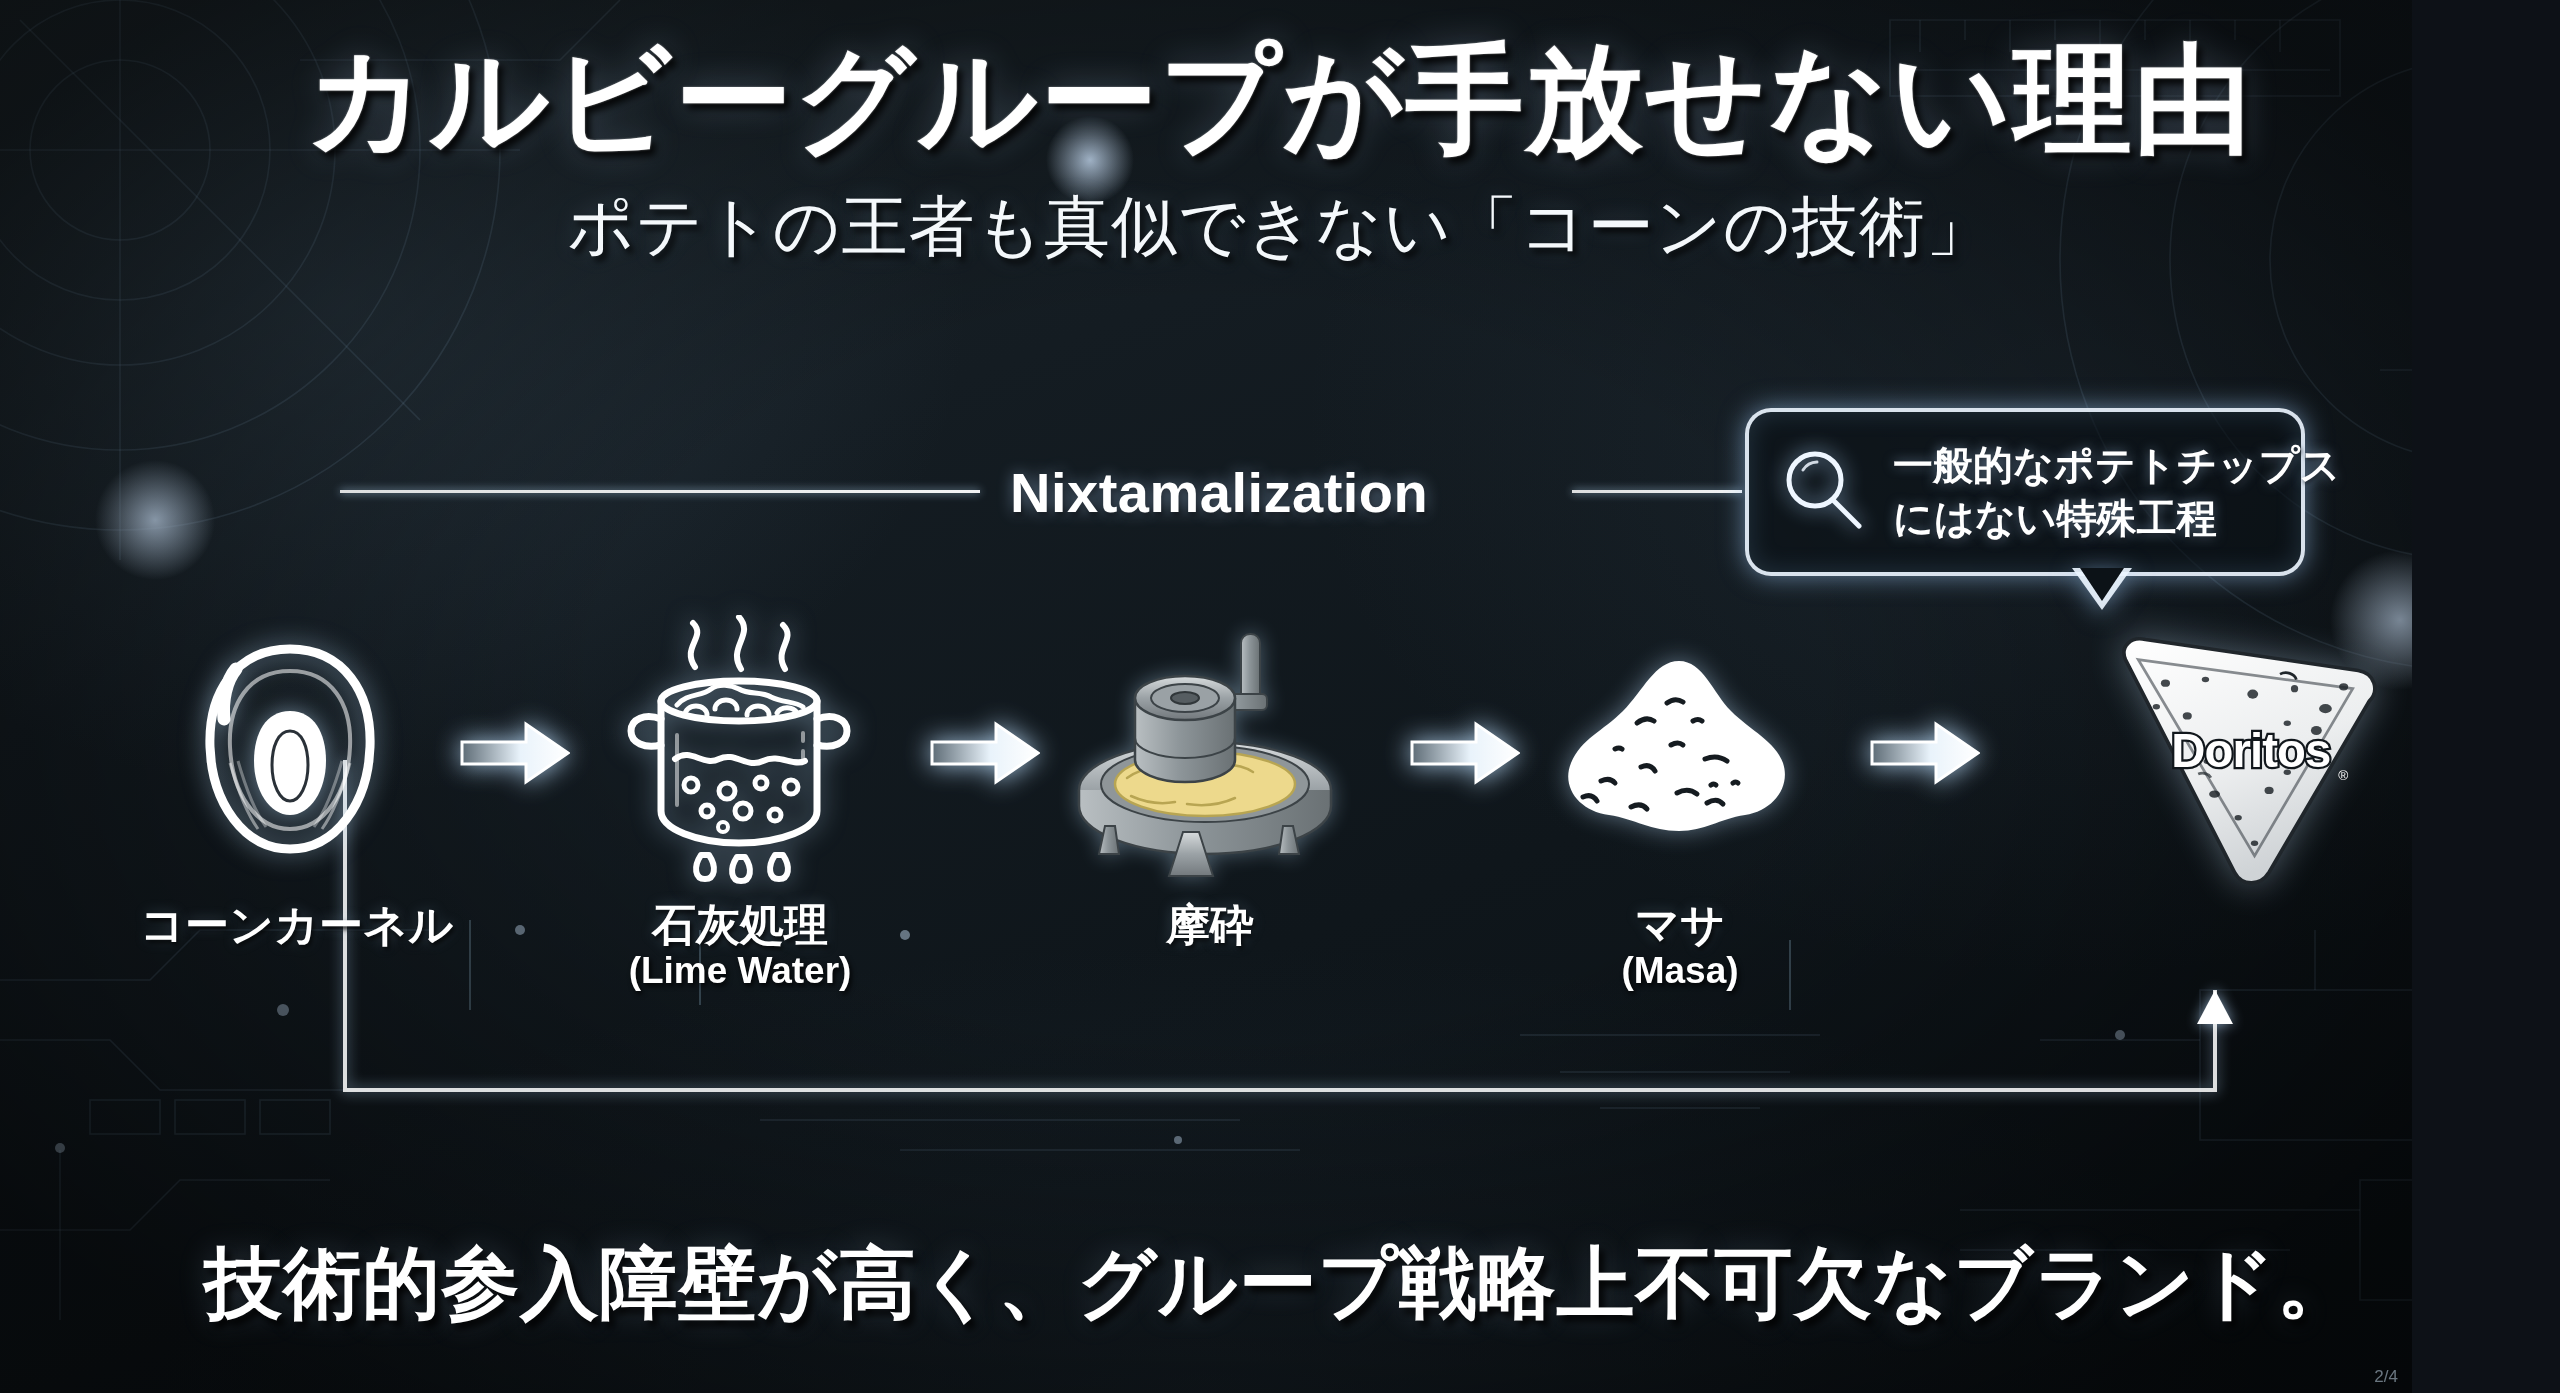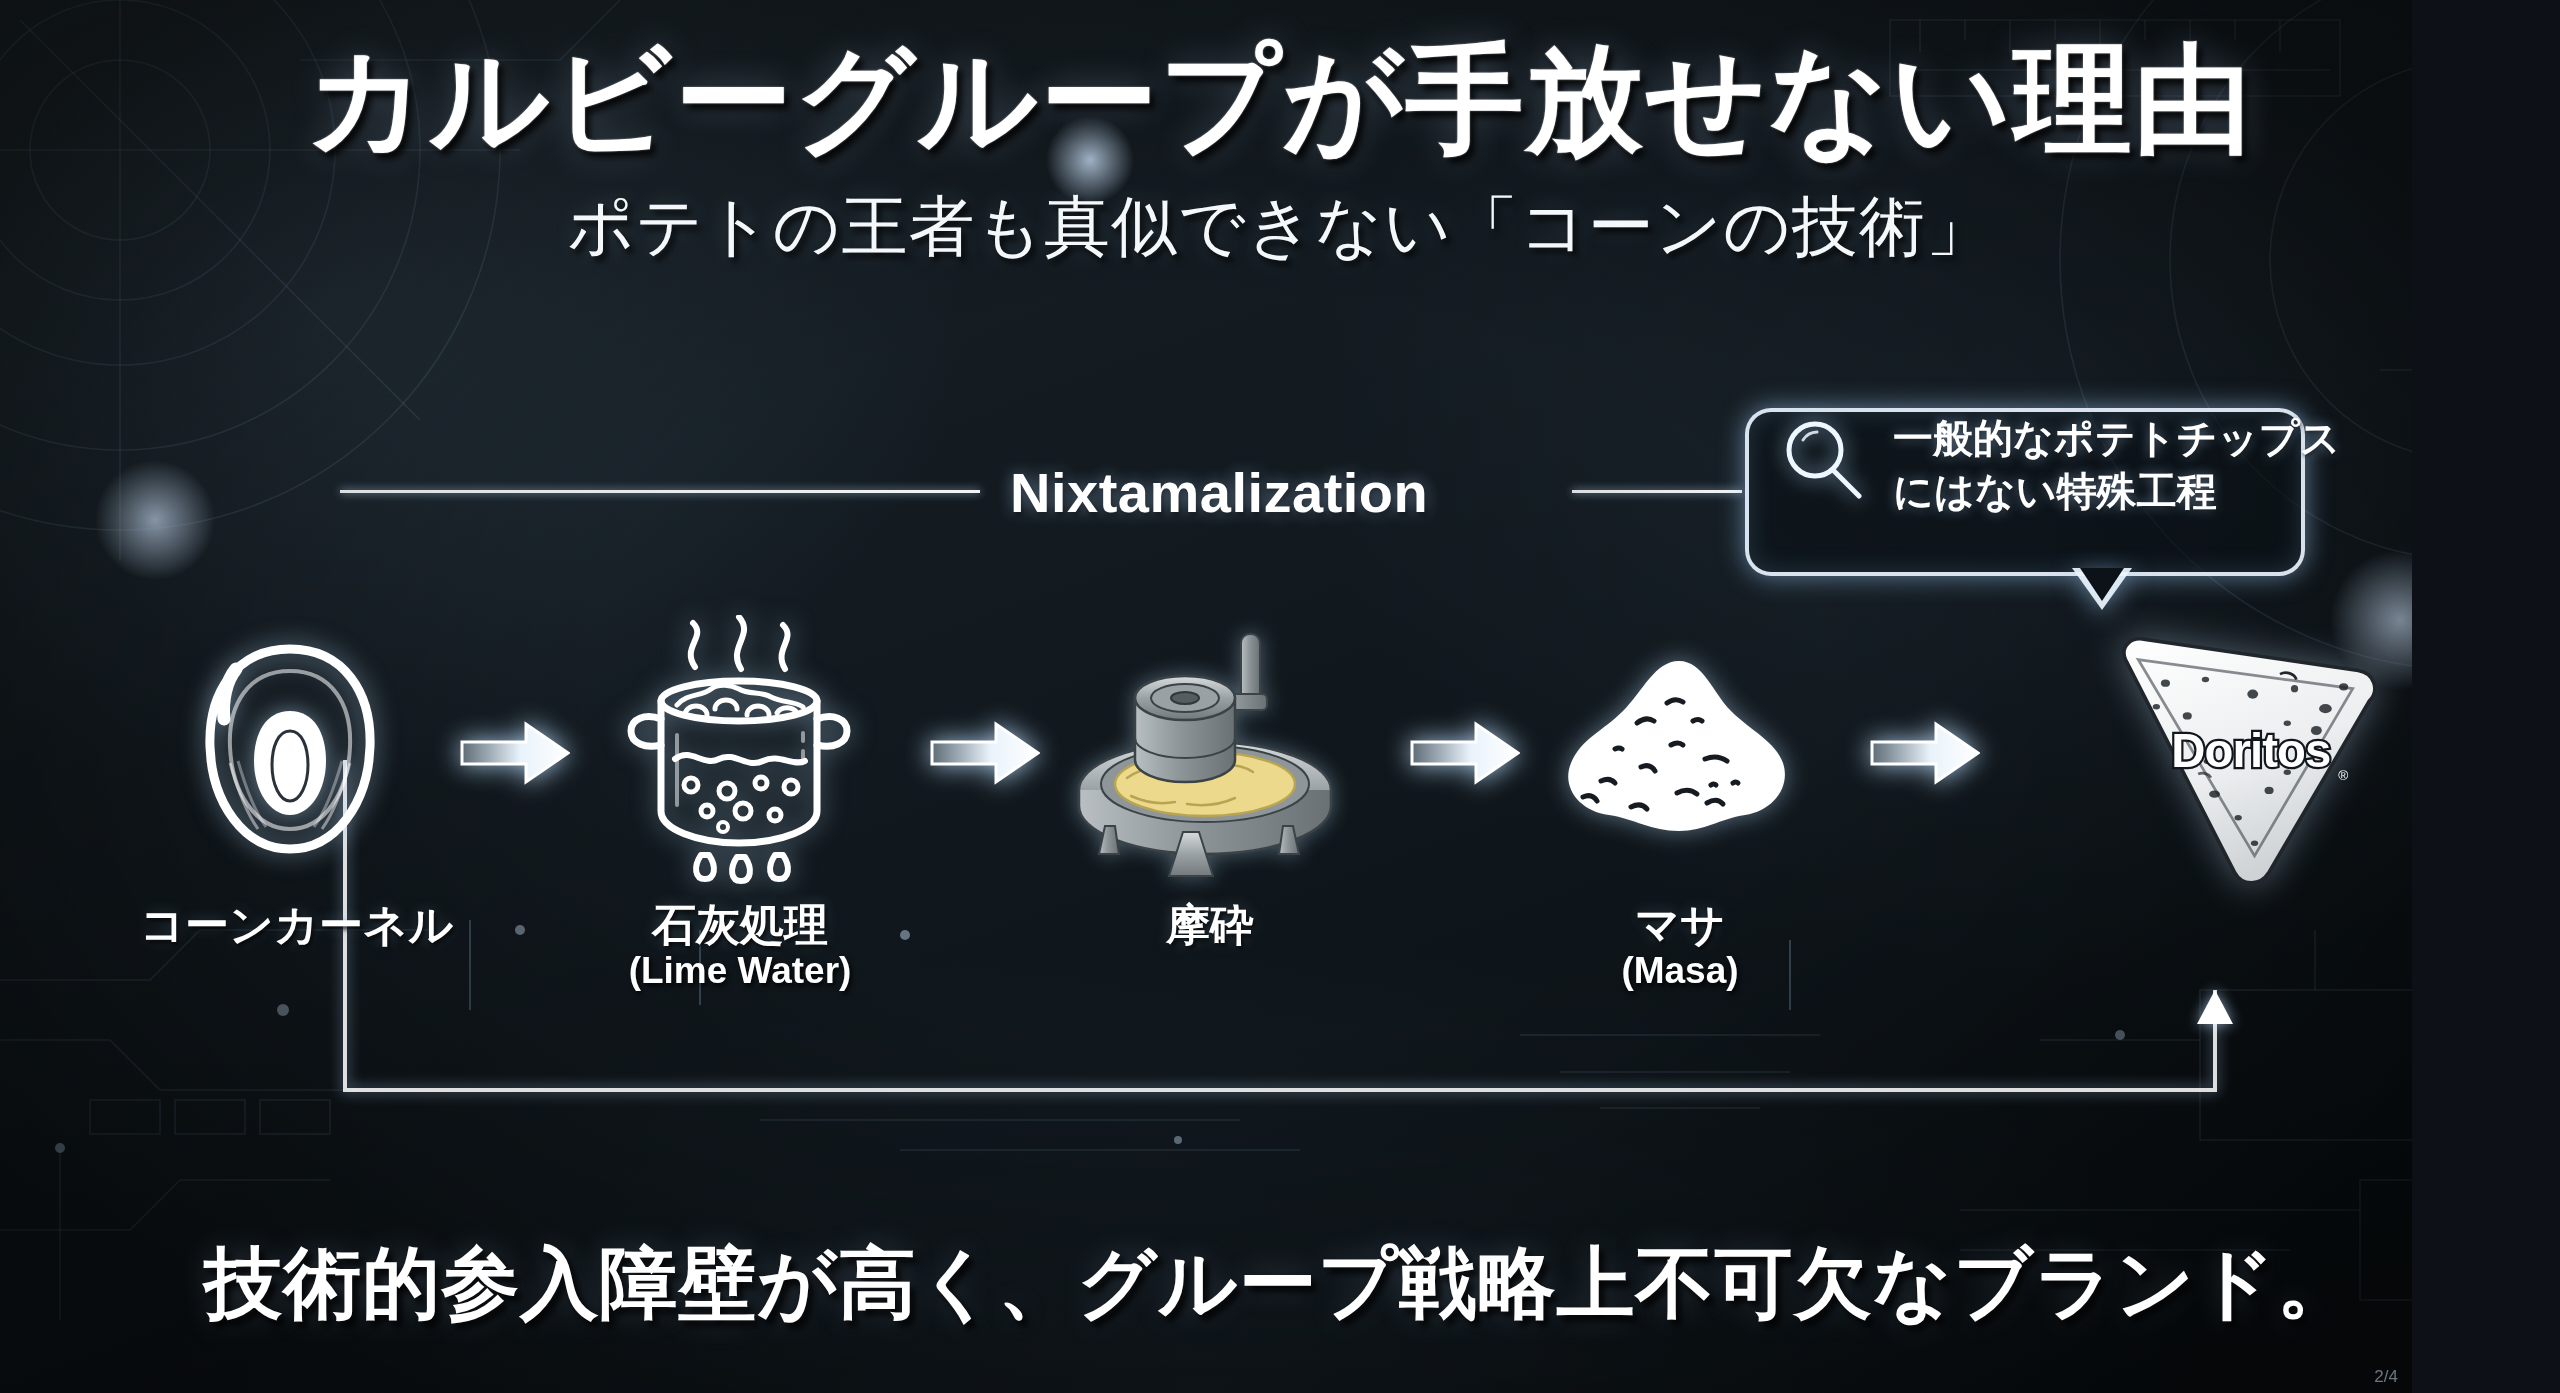--- a/index.html
+++ b/index.html
@@ -92,20 +92,21 @@
     position: absolute;
     left: 1745px; top: 408px;
     width: 560px; height: 168px;
     border: 4px solid rgba(235,245,255,0.92);
     border-radius: 26px;
     background: rgba(10,16,21,0.62);
     box-shadow:
       0 0 26px rgba(165,210,255,0.55),
       inset 0 0 26px rgba(140,190,240,0.18);
     display: flex;
+    align-items: center;
     gap: 22px;
     padding: 0 20px 0 26px;
   }
   .callout-tail {
     position: absolute;
     left: 2072px; top: 568px;
     width: 0; height: 0;
     border-left: 30px solid transparent;
     border-right: 30px solid transparent;
     border-top: 42px solid rgba(235,245,255,0.92);

